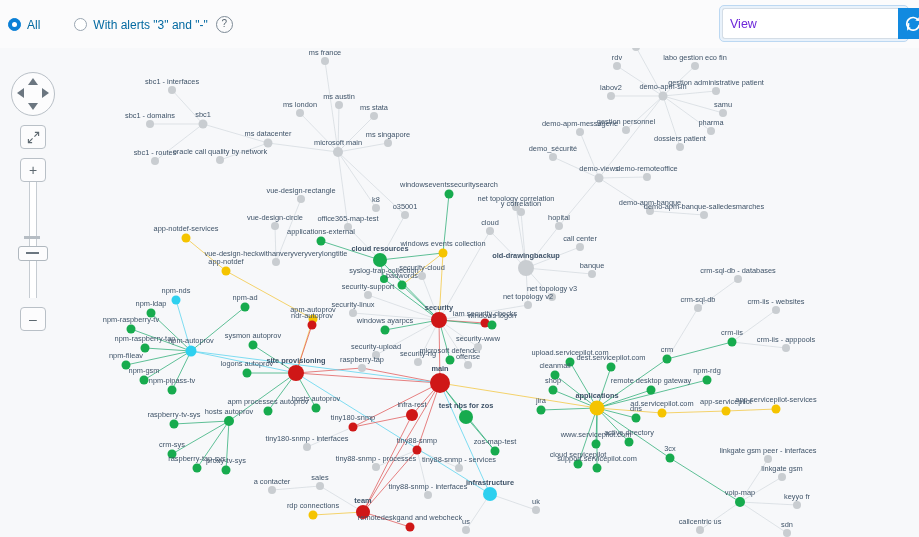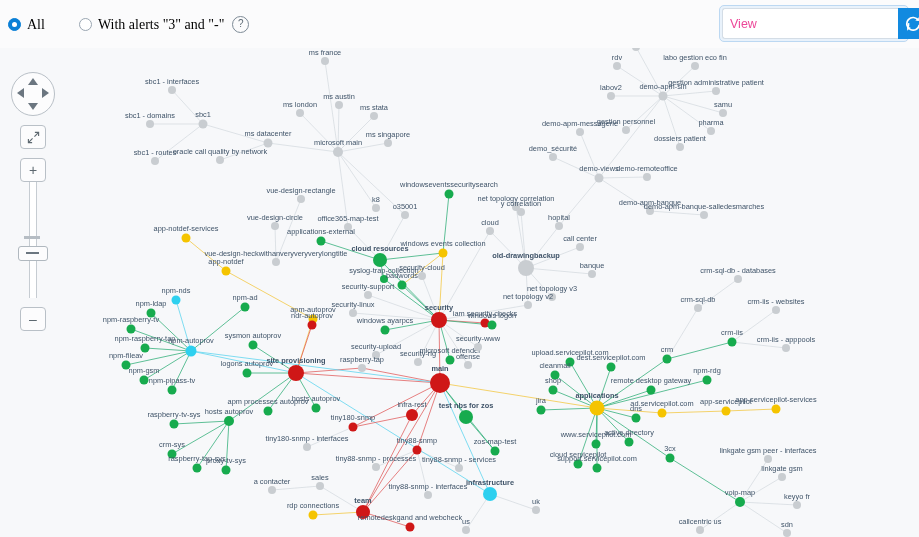--- a/index.html
+++ b/index.html
@@ -21,38 +21,38 @@
   .radio-dot{
     width:13px;height:13px;border-radius:50%;
     border:1px solid #9aa6b2;background:#fff;box-sizing:border-box;
     display:inline-block;position:relative;flex:none;
   }
   .radio-dot.on{border:1px solid #0a7fd6;background:#0a7fd6;}
   .radio-dot.on:after{
     content:"";position:absolute;left:3px;top:3px;width:5px;height:5px;
     border-radius:50%;background:#fff;
   }
-  .radio-label{font-size:14px;color:#000000;white-space:nowrap;font-family:Liberation Serif, serif;}
+  .radio-label{font-size:12px;color:#0369a1;white-space:nowrap;}
   .help-icon{
     width:15px;height:15px;border-radius:50%;border:1px solid #7d8a96;
     font-size:10px;line-height:13px;text-align:center;color:#5b6873;
     display:inline-block;margin-left:2px;flex:none;cursor:pointer;
   }
   
   #searchwrap{
     position:absolute;right:10px;top:5px;
     width:190px;height:37px;
     border:1px solid #bcd8f2;border-radius:5px;
     background:#e9f2fb;padding:2px;box-sizing:border-box;
     display:flex;
   }
   #viewinput{
     flex:1;height:100%;border:1px solid #d4dde6;border-right:none;
     border-radius:3px 0 0 3px;background:#fff;
-    font-size:12.5px;color:#ec4899;padding:0 7px;box-sizing:border-box;
+    font-size:12.5px;color:#6d28d9;padding:0 7px;box-sizing:border-box;
     outline:none;font-family:"Liberation Sans", sans-serif;
   }
   #refreshbtn{
     width:38px;height:100%;background:#128ae0;border:none;
     border-radius:0 3px 3px 0;cursor:pointer;
     display:flex;align-items:center;justify-content:center;
   }
   
   #controls{position:absolute;left:10px;top:72px;width:46px;z-index:15;}
   .compass{

